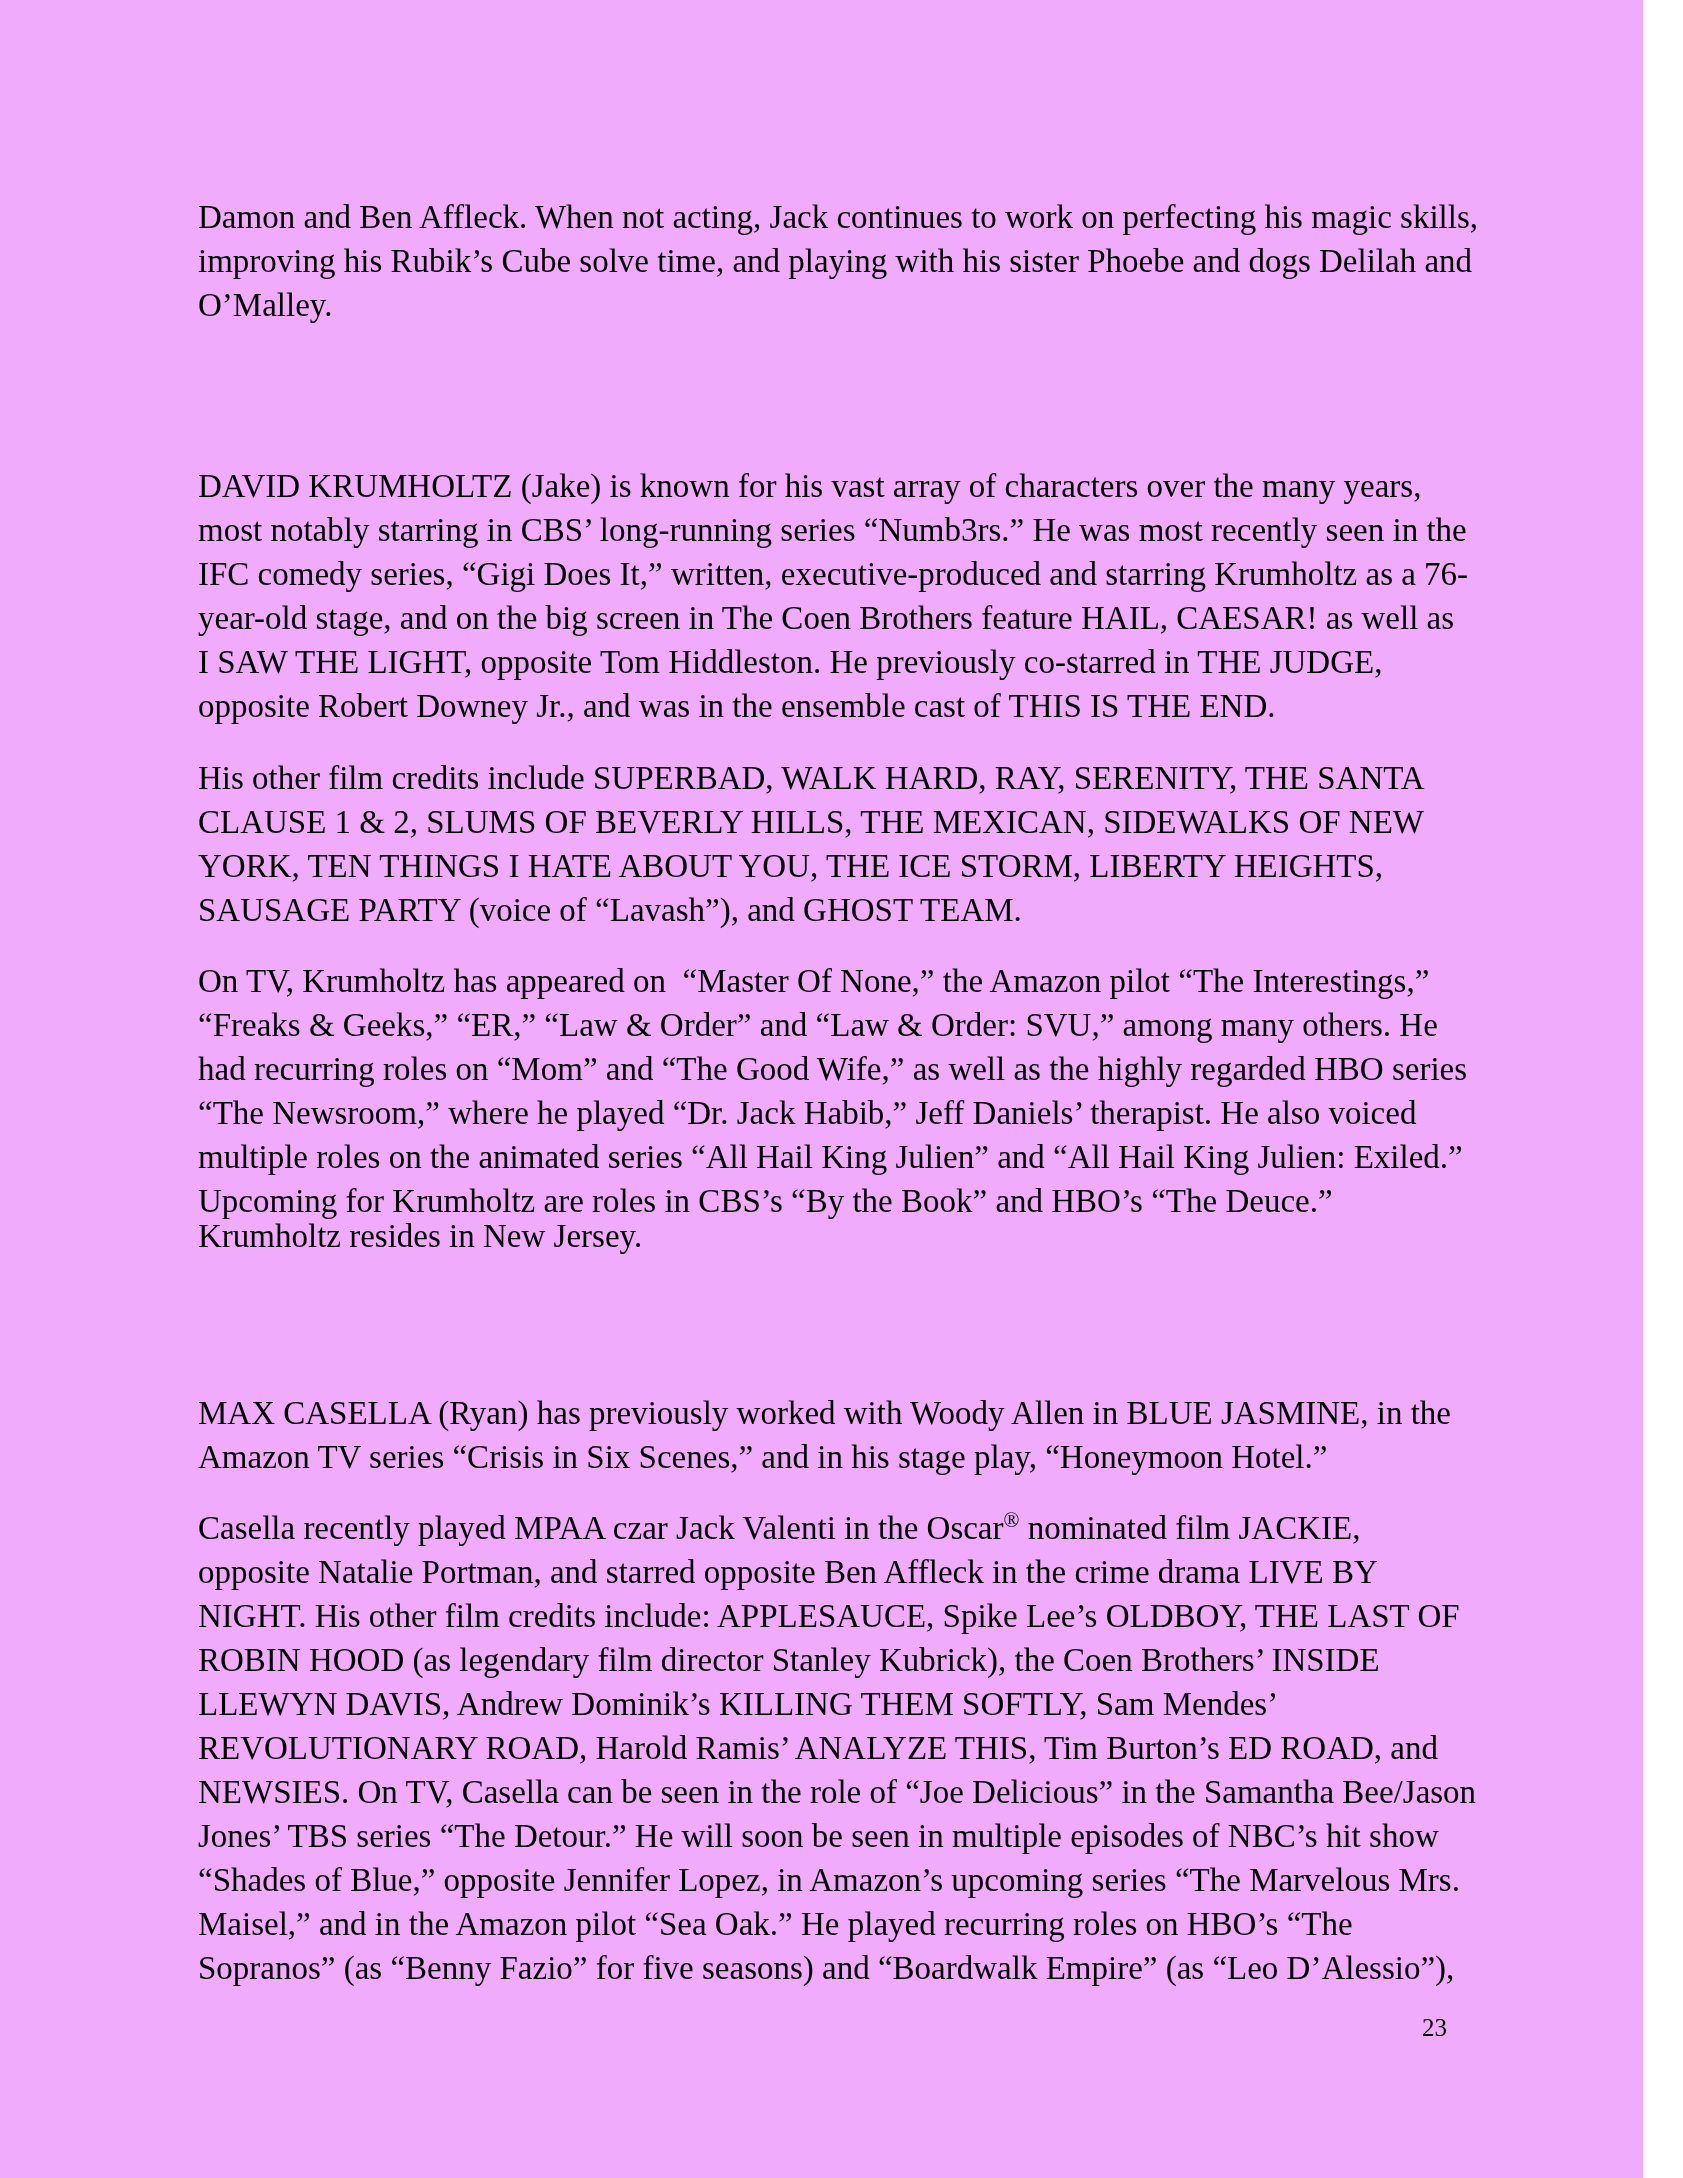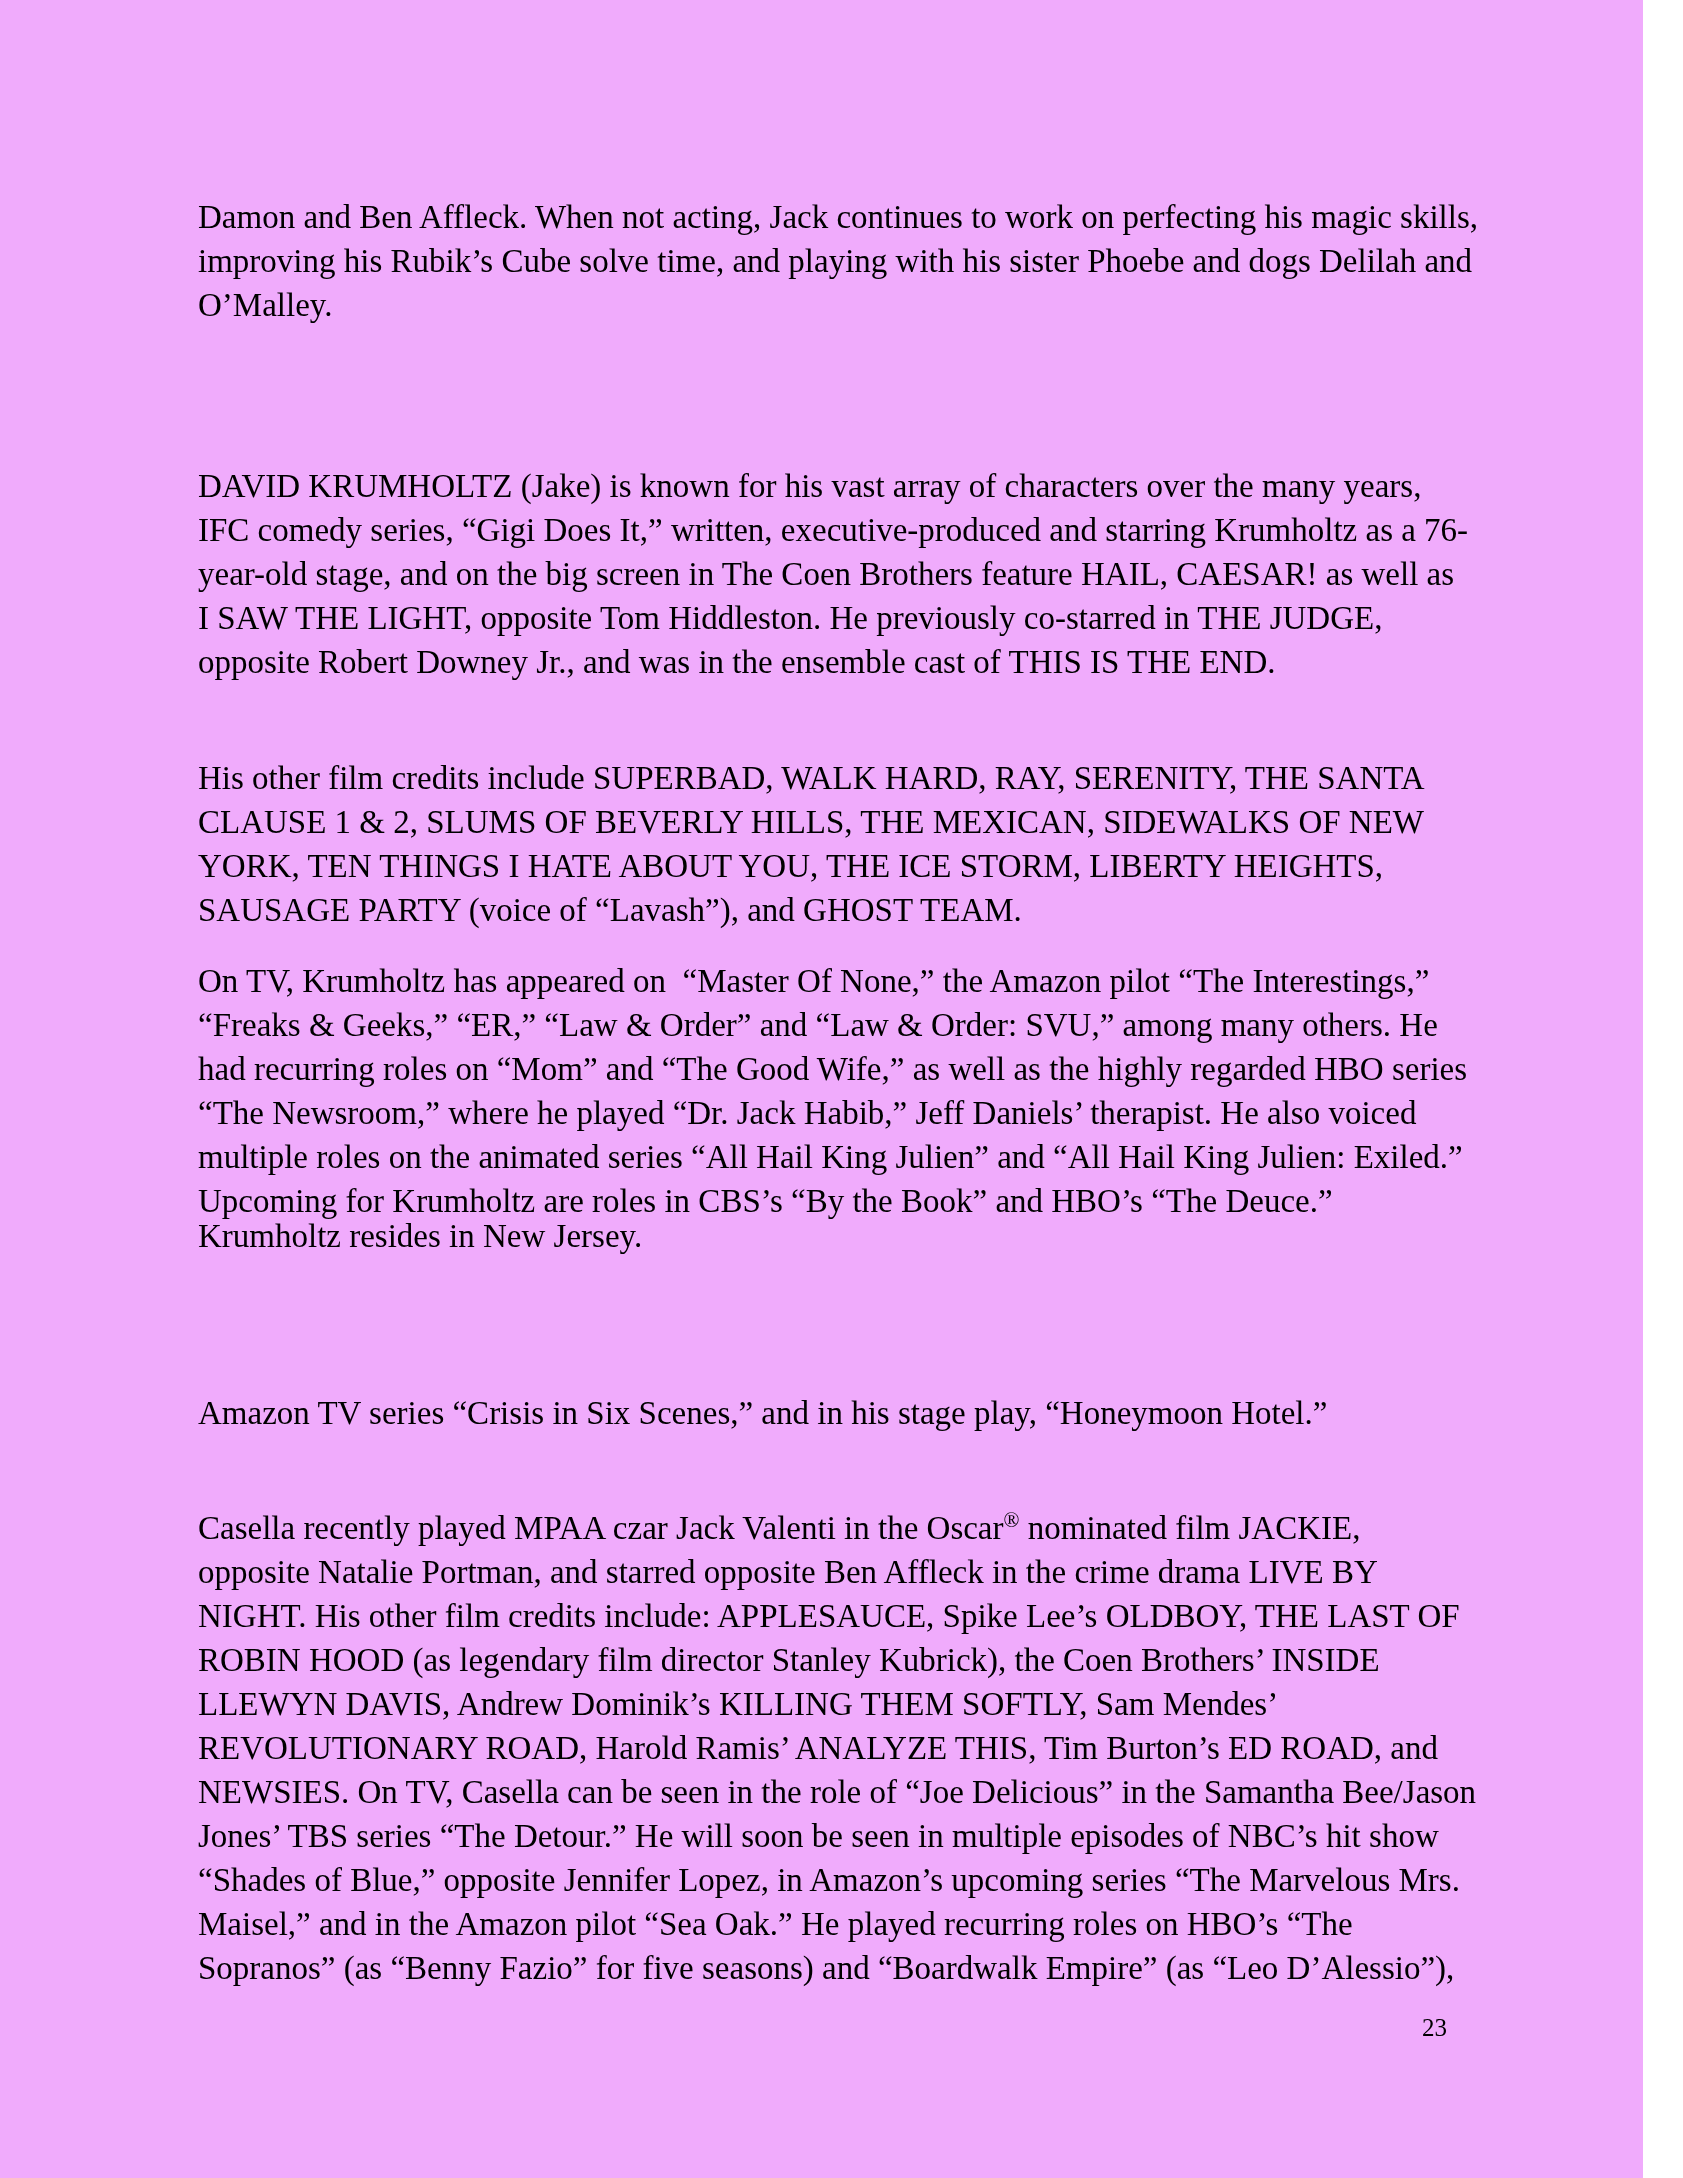--- a/index.html
+++ b/index.html
@@ -54,20 +54,21 @@
 <div class="doc-page">
 
   <div class="para" style="top:195px">
     <div class="line">Damon and Ben Affleck. When not acting, Jack continues to work on perfecting his magic skills,</div>
     <div class="line">improving his Rubik’s Cube solve time, and playing with his sister Phoebe and dogs Delilah and</div>
     <div class="line">O’Malley.</div>
   </div>
 
   <div class="para" style="top:464px">
     <div class="line"><span class="b">DAVID KRUMHOLTZ (Jake)</span><span> is known for his vast array of characters over the many years,</span></div>
+    <div class="line">most notably starring in CBS’ long-running series “Numb3rs.” He was most recently seen in the</div>
     <div class="line">IFC comedy series, “Gigi Does It,” written, executive-produced and starring Krumholtz as a 76-</div>
     <div class="line">year-old stage, and on the big screen in The Coen Brothers feature HAIL, CAESAR! as well as</div>
     <div class="line">I SAW THE LIGHT, opposite Tom Hiddleston. He previously co-starred in THE JUDGE,</div>
     <div class="line">opposite Robert Downey Jr., and was in the ensemble cast of THIS IS THE END.</div>
   </div>
 
   <div class="para" style="top:756px">
     <div class="line">His other film credits include SUPERBAD, WALK HARD, RAY, SERENITY, THE SANTA</div>
     <div class="line">CLAUSE 1 &amp; 2, SLUMS OF BEVERLY HILLS, THE MEXICAN, SIDEWALKS OF NEW</div>
     <div class="line">YORK, TEN THINGS I HATE ABOUT YOU, THE ICE STORM, LIBERTY HEIGHTS,</div>
@@ -81,20 +82,21 @@
     <div class="line">“The Newsroom,” where he played “Dr. Jack Habib,” Jeff Daniels’ therapist. He also voiced</div>
     <div class="line">multiple roles on the animated series “All Hail King Julien” and “All Hail King Julien: Exiled.”</div>
     <div class="line">Upcoming for Krumholtz are roles in CBS’s “By the Book” and HBO’s “The Deuce.”</div>
   </div>
 
   <div class="para" style="top:1214px">
     <div class="line">Krumholtz resides in New Jersey.</div>
   </div>
 
   <div class="para" style="top:1391px">
+    <div class="line"><span class="b">MAX CASELLA (Ryan)</span><span> has previously worked with Woody Allen in BLUE JASMINE, in the</span></div>
     <div class="line">Amazon TV series “Crisis in Six Scenes,” and in his stage play, “Honeymoon Hotel.”</div>
   </div>
 
   <div class="para" style="top:1506px">
     <div class="line"><span>Casella recently played MPAA czar Jack Valenti in the Oscar</span><span class="sup">®</span><span> nominated film JACKIE,</span></div>
     <div class="line">opposite Natalie Portman, and starred opposite Ben Affleck in the crime drama LIVE BY</div>
     <div class="line">NIGHT. His other film credits include: APPLESAUCE, Spike Lee’s OLDBOY, THE LAST OF</div>
     <div class="line">ROBIN HOOD (as legendary film director Stanley Kubrick), the Coen Brothers’ INSIDE</div>
     <div class="line">LLEWYN DAVIS, Andrew Dominik’s KILLING THEM SOFTLY, Sam Mendes’</div>
     <div class="line">REVOLUTIONARY ROAD, Harold Ramis’ ANALYZE THIS, Tim Burton’s ED ROAD, and</div>

